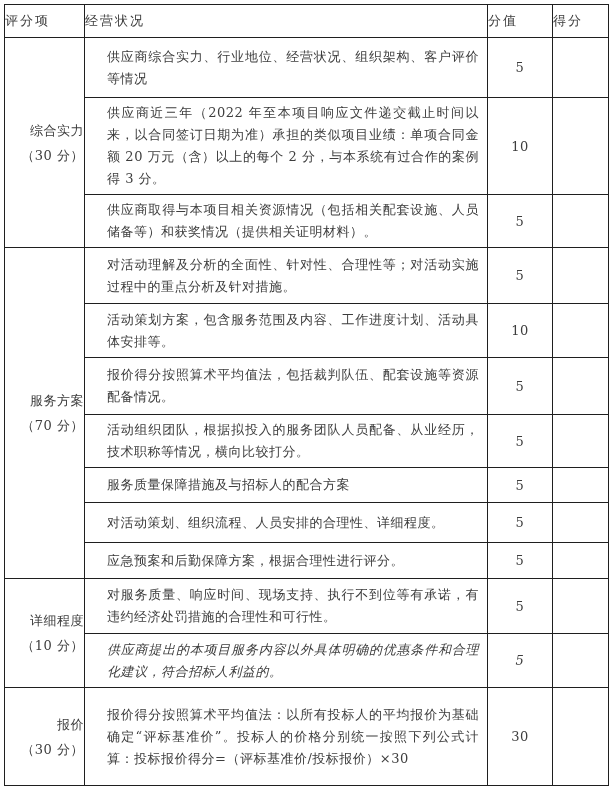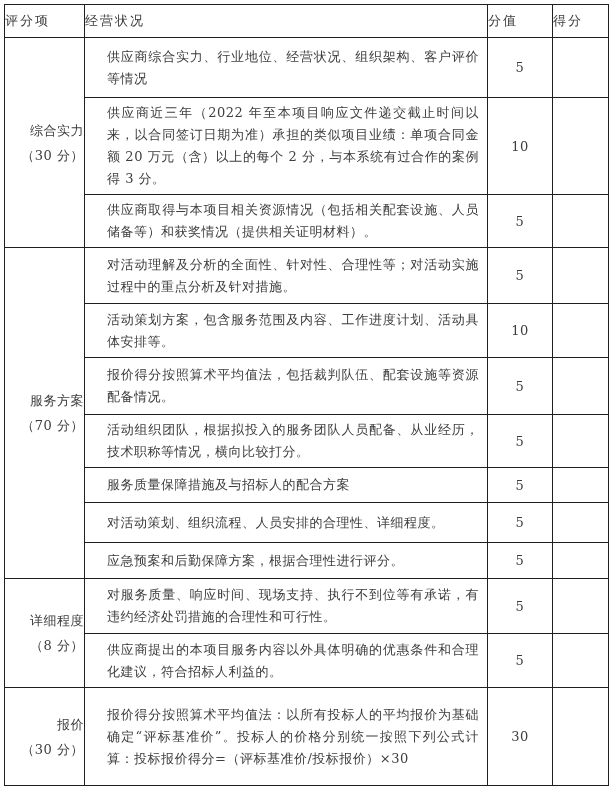--- a/index.html
+++ b/index.html
@@ -131,27 +131,27 @@
         <td class="earned-cell"></td>
       </tr>
       <tr style="height: 36px;">
         <td class="content-cell">应急预案和后勤保障方案，根据合理性进行评分。</td>
         <td class="score-cell">5</td>
         <td class="earned-cell"></td>
       </tr>
       <tr style="height: 55px;">
         <td class="group-cell" rowspan="2">
           <div>详细程度</div>
-          <div>（8 分）</div>
+          <div>（10 分）</div>
         </td>
         <td class="content-cell">对服务质量、响应时间、现场支持、执行不到位等有承诺，有违约经济处罚措施的合理性和可行性。</td>
         <td class="score-cell">5</td>
         <td class="earned-cell"></td>
       </tr>
-      <tr style="height: 54px;">
+      <tr style="height: 54px; font-style: italic;">
         <td class="content-cell">供应商提出的本项目服务内容以外具体明确的优惠条件和合理化建议，符合招标人利益的。</td>
         <td class="score-cell">5</td>
         <td class="earned-cell"></td>
       </tr>
       <tr style="height: 98px;">
         <td class="group-cell" rowspan="1">
           <div>报价</div>
           <div>（30 分）</div>
         </td>
         <td class="content-cell">报价得分按照算术平均值法：以所有投标人的平均报价为基础确定“评标基准价”。投标人的价格分别统一按照下列公式计算：投标报价得分=（评标基准价/投标报价）×30</td>

